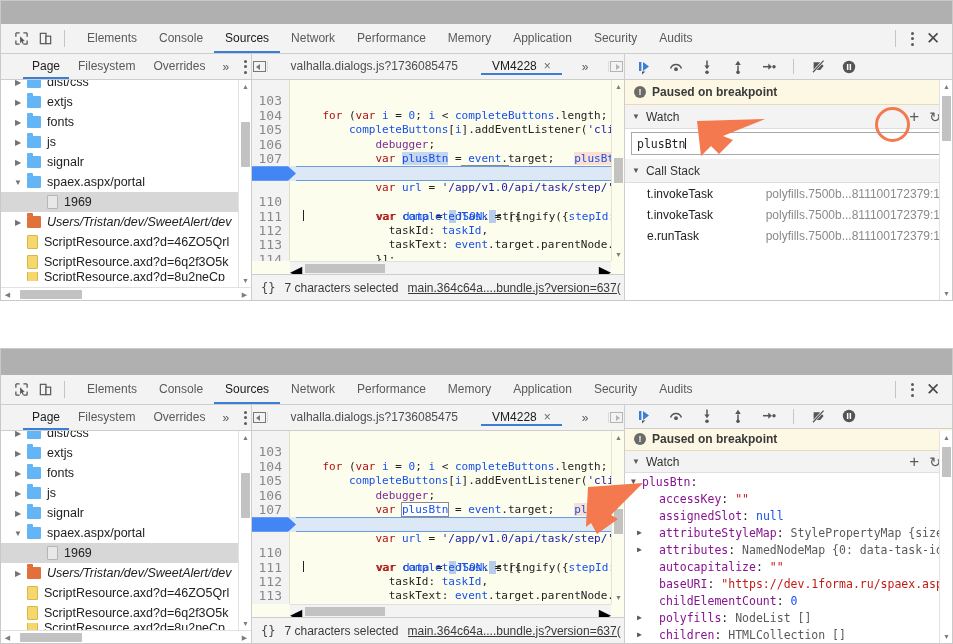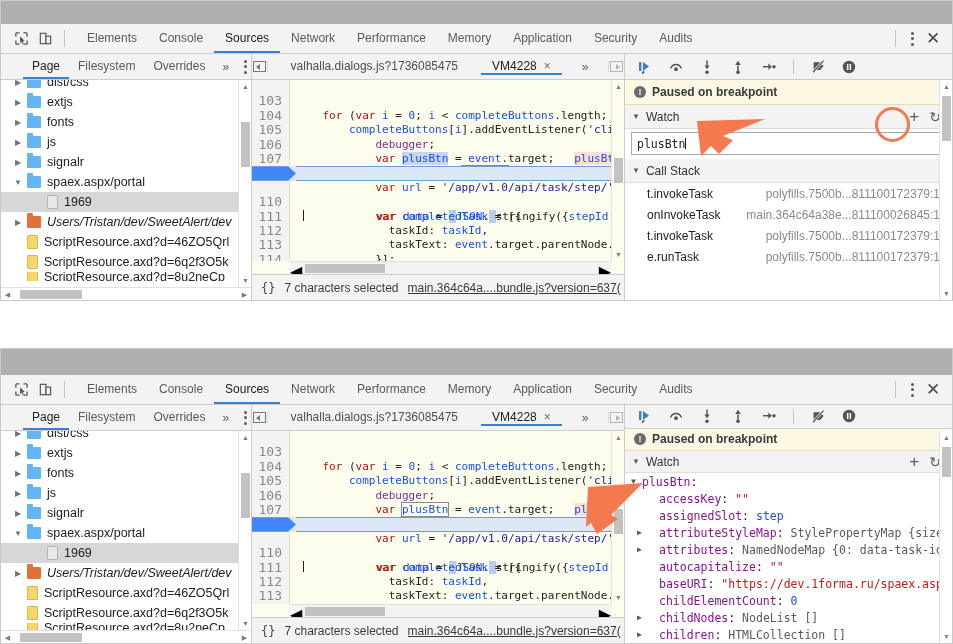--- a/index.html
+++ b/index.html
@@ -636,24 +636,20 @@
           <span class="tri">▼</span>
           <span>Call Stack</span>
         </div>
 
         <div class="stack-list">
           <div class="stack-row nocur">
             <span class="fn">t.invokeTask</span>
             <span class="loc">polyfills.7500b...811100172379:1</span>
           </div>
           <div class="stack-row nocur">
-            <span class="fn">onInvokeTask</span>
-            <span class="loc">main.364c64a38e...811100026845:1</span>
-          </div>
-          <div class="stack-row nocur">
             <span class="fn">t.invokeTask</span>
             <span class="loc">polyfills.7500b...811100172379:1</span>
           </div>
           <div class="stack-row nocur">
             <span class="fn">e.runTask</span>
             <span class="loc">polyfills.7500b...811100172379:1</span>
           </div>
         </div>
 
         <div class="dbg-vscroll">
@@ -970,21 +966,21 @@
               <span class="wroot">:&nbsp;</span>
           </div>
           <div class="wrow child">
             <span class="wprop">accessKey</span>
               <span class="wroot">:&nbsp;</span>
               <span class="wval-str">""</span>
           </div>
           <div class="wrow child">
             <span class="wprop">assignedSlot</span>
               <span class="wroot">:&nbsp;</span>
-              <span class="wval-null">step</span>
+              <span class="wval-null">null</span>
           </div>
           <div class="wrow child2">
             <span class="wtri">▶</span>
             <span class="wprop">attributeStyleMap</span>
               <span class="wroot">:&nbsp;</span>
               <span class="wval-obj">StylePropertyMap {size: …</span>
           </div>
           <div class="wrow child2">
             <span class="wtri">▶</span>
             <span class="wprop">attributes</span>
@@ -1001,21 +997,21 @@
               <span class="wroot">:&nbsp;</span>
               <span class="wval-str">"https://dev.1forma.ru/spaex.aspx/"</span>
           </div>
           <div class="wrow child">
             <span class="wprop">childElementCount</span>
               <span class="wroot">:&nbsp;</span>
               <span class="wval-num">0</span>
           </div>
           <div class="wrow child2">
             <span class="wtri">▶</span>
-            <span class="wprop">childNodes</span>
+            <span class="wprop">polyfills</span>
               <span class="wroot">:&nbsp;</span>
               <span class="wval-obj">NodeList []</span>
           </div>
           <div class="wrow child2">
             <span class="wtri">▶</span>
             <span class="wprop">children</span>
               <span class="wroot">:&nbsp;</span>
               <span class="wval-obj">HTMLCollection []</span>
           </div>
         </div>

